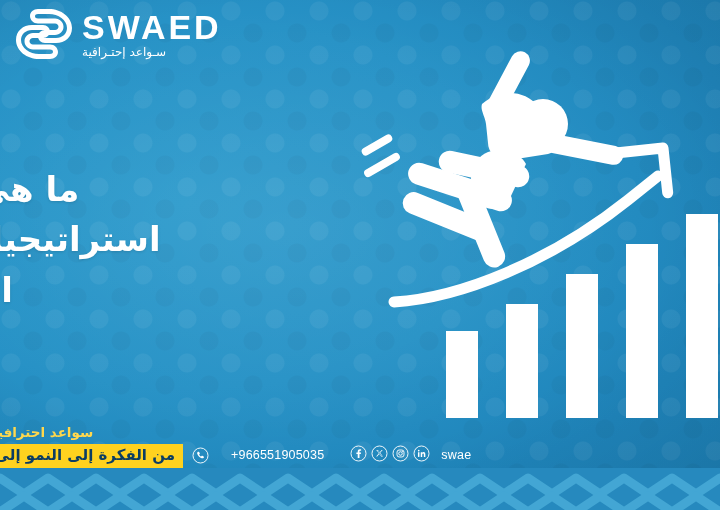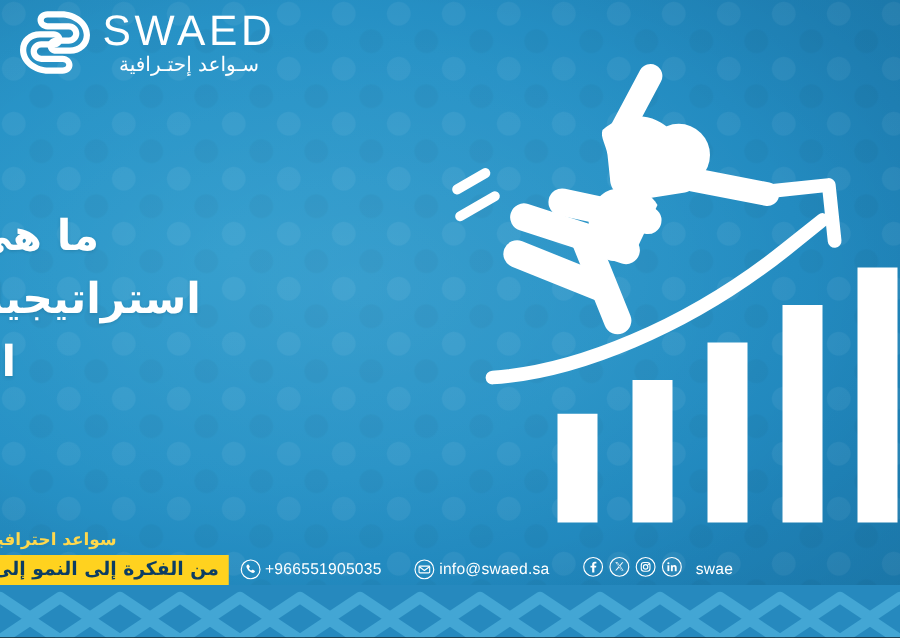--- a/index.html
+++ b/index.html
@@ -42,39 +42,39 @@
     top: 6px;
     display: flex;
     align-items: center;
     gap: 7px;
   }
   #logo-mark { width: 62px; height: 56px; display:block; }
   #logo-text { display: flex; flex-direction: column; line-height: 1; }
   #logo-word {
     color: #ffffff;
     font-size: 34px;
-    font-weight: 400;
+    font-weight: 700;
     letter-spacing: 3.0px;
     font-family: "Liberation Sans", "DejaVu Sans", sans-serif;
   }
   #logo-sub {
     color: #ffffff;
     font-size: 12.5px;
     font-weight: 400;
     letter-spacing: 6.0px;
     margin-top: 3px;
     padding-left: 2px;
     font-family: "Liberation Sans", "DejaVu Sans", sans-serif;
   }
   #logo-ar {
     color: #ffffff;
-    font-size: 16px;
+    font-size: 12px;
     letter-spacing: 0.5px;
     margin-top: 2px;
-    text-align: center;
+    text-align: left;
     direction: rtl;
     font-family: "DejaVu Sans", sans-serif;
   }
 
   
   #headline {
     position: absolute;
     right: 434px;
     top: 164px;
     width: 420px;
@@ -137,21 +137,21 @@
     top: 445px;
     display: flex;
     align-items: center;
     gap: 26px;
     color: #ffffff;
     font-size: 12.5px;
     font-family: "Liberation Sans", "DejaVu Sans", sans-serif;
     letter-spacing: 0.2px;
     white-space: nowrap;
   }
-  .contact-item { display: flex; align-items: center; gap: 3px; }
+  .contact-item { display: flex; align-items: center; gap: 22px; }
   .contact-item svg { display: block; }
   #social-group { display: flex; align-items: center; gap: 4px; }
   #social-handle { margin-left: 7px; font-size: 12.5px; }
 
   
   #chevron-band {
     position: absolute;
     left: 0;
     bottom: 0;
     width: 720px;
@@ -236,30 +236,20 @@
       <span>
         <svg width="17" height="17" viewBox="0 0 24 24" aria-hidden="true">
           <circle cx="12" cy="12" r="10.6" fill="none" stroke="#ffffff" stroke-width="1.3"></circle>
           <path d="M8.4 6.8c.5-.4 1.2-.3 1.5.2l1 1.6c.3.5.2 1.1-.2 1.4l-.7.6c.5 1.2 1.6 2.3 2.8 2.8l.6-.7c.4-.4 1-.5 1.4-.2l1.6 1c.5.3.6 1 .2 1.5-.7.9-1.9 1.3-3 .9-2.9-1-5.2-3.3-6.2-6.2-.4-1.1 0-2.3.9-3z" fill="#ffffff"></path>
         </svg>
       </span>
       <span>+966551905035</span>
     </div>
 
 
-    <div class="contact-item">
-      <span>
-        <svg width="17" height="17" viewBox="0 0 24 24" aria-hidden="true">
-          <circle cx="12" cy="12" r="10.6" fill="none" stroke="#ffffff" stroke-width="1.3"></circle>
-          <rect x="6" y="8.4" width="12" height="7.6" rx="1" fill="none" stroke="#ffffff" stroke-width="1.3"></rect>
-          <path d="M6.3 9.1l5.7 4.2 5.7-4.2" fill="none" stroke="#ffffff" stroke-width="1.3" stroke-linejoin="round"></path>
-        </svg>
-      </span>
-      <span>info@swaed.sa</span>
-    </div>
 
     <div id="social-group">
       <span>
         <svg width="17" height="17" viewBox="0 0 24 24" aria-hidden="true">
           <circle cx="12" cy="12" r="10.6" fill="none" stroke="#ffffff" stroke-width="1.3"></circle>
           <path d="M13.4 18.4v-5.6h1.9l.3-2.2h-2.2V9.2c0-.6.2-1.1 1.1-1.1h1.2V6.2c-.2 0-.9-.1-1.8-.1-1.8 0-3 1.1-3 3.1v1.4H9v2.2h1.9v5.6z" fill="#ffffff"></path>
         </svg>
       </span>
       <span>
         <svg width="17" height="17" viewBox="0 0 24 24" aria-hidden="true">

